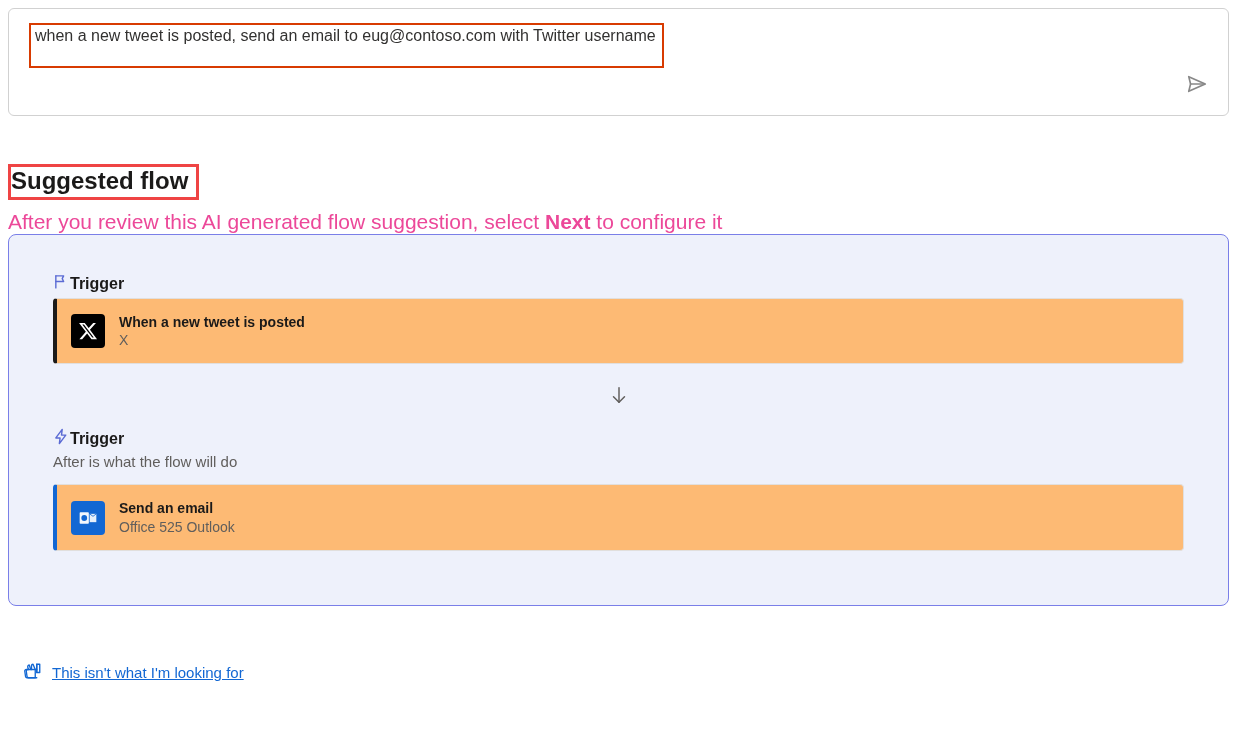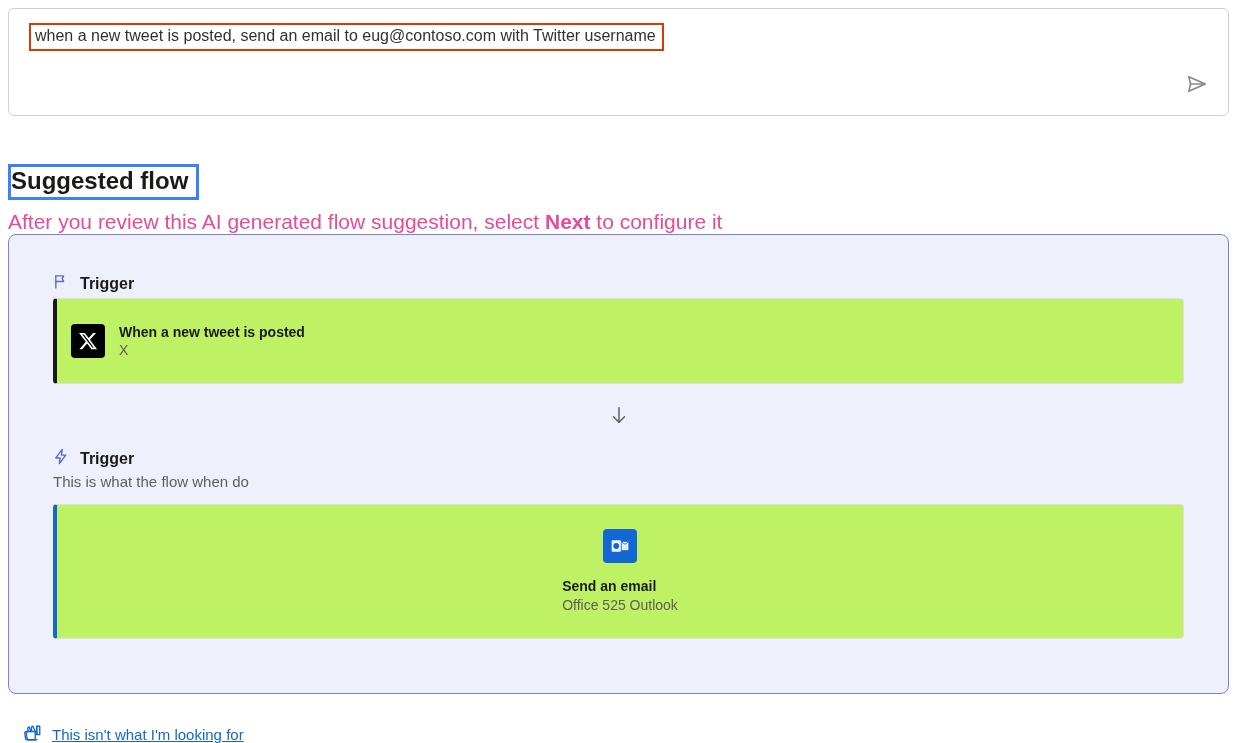--- a/index.html
+++ b/index.html
@@ -18,39 +18,39 @@
       border: 1px solid #d1d1d1;
       border-radius: 6px;
       padding: 14px 20px 14px 20px;
       margin-bottom: 48px;
       position: relative;
       min-height: 108px;
     }
     .prompt-text-wrap {
       border: 2px solid #d83b01;
       display: inline-block;
-      padding: 2px 6px 4px 4px;
+      padding: 2px 6px 21px 4px;
     }
     .prompt-text {
       font-size: 16px;
       color: #323130;
     }
     .send-icon-wrap {
       position: absolute;
       right: 20px;
       bottom: 16px;
       cursor: pointer;
       color: #888;
     }
     .send-icon-wrap svg {
       width: 22px;
       height: 22px;
     }
     .heading-wrap {
-      border: 3px solid #3b82f6;
+      border: 3px solid #ef4444;
       display: inline-block;
       padding: 0 8px 2px 0;
       margin-bottom: 10px;
     }
     .heading {
       font-size: 24px;
       font-weight: 600;
       color: #1b1a19;
     }
     .subtext {
@@ -62,50 +62,48 @@
     }
     .flow-card {
       background: #eef1fb;
       border: 1px solid #7a7fe8;
       border-radius: 8px;
       padding: 38px 44px 54px 44px;
     }
     .section-header {
       display: flex;
       align-items: center;
-      gap: 10px;
       margin-bottom: 4px;
     }
     .section-header svg {
       width: 17px;
       height: 17px;
     }
     .section-title {
       font-size: 16px;
       font-weight: 600;
       color: #1b1a19;
     }
     .section-desc {
       font-size: 15px;
       color: #605e5c;
       margin-bottom: 14px;
     }
     .step-card {
-      background: #bef264;
+      background: #fdba74;
       border: 1px solid #e1dfdd;
       border-left: 4px solid #1b1a19;
       border-radius: 4px;
       display: flex;
       align-items: center;
       gap: 14px;
-      padding: 24px 14px;
+      padding: 14px 14px;
     }
     .step-card.action {
       border-left: 4px solid #1267d3;
-      flex-direction: column;
     }
     .step-logo {
       width: 34px;
       height: 34px;
       border-radius: 4px;
       display: flex;
       align-items: center;
       justify-content: center;
       flex-shrink: 0;
     }
@@ -147,21 +145,21 @@
       color: #605e5c;
     }
     .arrow-down svg {
       width: 22px;
       height: 22px;
     }
     .feedback {
       display: flex;
       align-items: center;
       gap: 10px;
-      margin-top: 30px;
+      margin-top: 56px;
       margin-left: 16px;
     }
     .feedback svg {
       width: 18px;
       height: 18px;
       color: #1267d3;
     }
     .feedback-link {
       color: #1267d3;
       text-decoration: underline;
@@ -229,21 +227,21 @@
   </div>
 
   <div class="section-header">
     <span>
       <svg viewBox="0 0 24 24" fill="none" stroke="#5b6bd4" stroke-width="2" stroke-linecap="round" stroke-linejoin="round">
         <path d="M13 2L4 14h6l-1 8 9-12h-6l1-8z"></path>
       </svg>
     </span>
     <span class="section-title">Trigger</span>
   </div>
-  <div class="section-desc">This is what the flow when do</div>
+  <div class="section-desc">After is what the flow will do</div>
 
   <div class="step-card action">
     <div class="step-logo outlook-logo">
       <svg viewBox="0 0 24 24" fill="currentColor">
         <rect x="2" y="5" width="11" height="14" rx="1" fill="#fff" opacity="0.95"></rect>
         <path d="M7.5 8.5A3 3 0 1 0 7.5 15.5 3 3 0 1 0 7.5 8.5z" fill="#1267d3"></path>
         <path d="M14 7h8v10h-8z" fill="#fff" opacity="0.9"></path>
         <path d="M14 7l4 3 4-3" stroke="#1267d3" stroke-width="1" fill="none"></path>
       </svg>
     </div>

